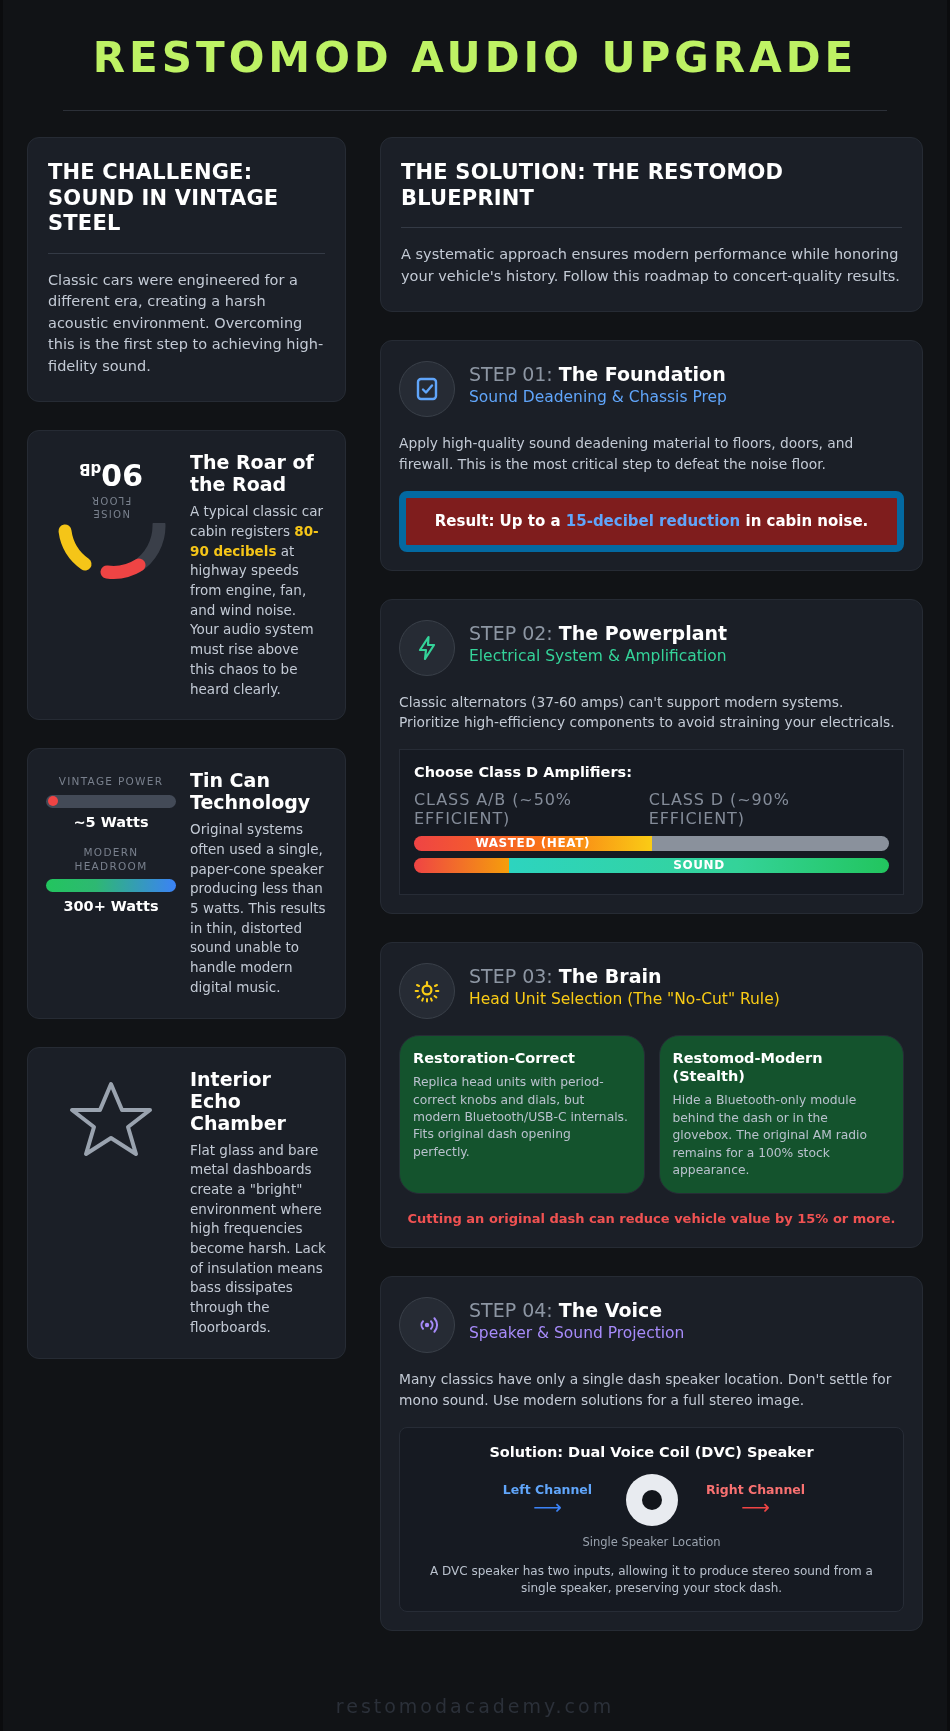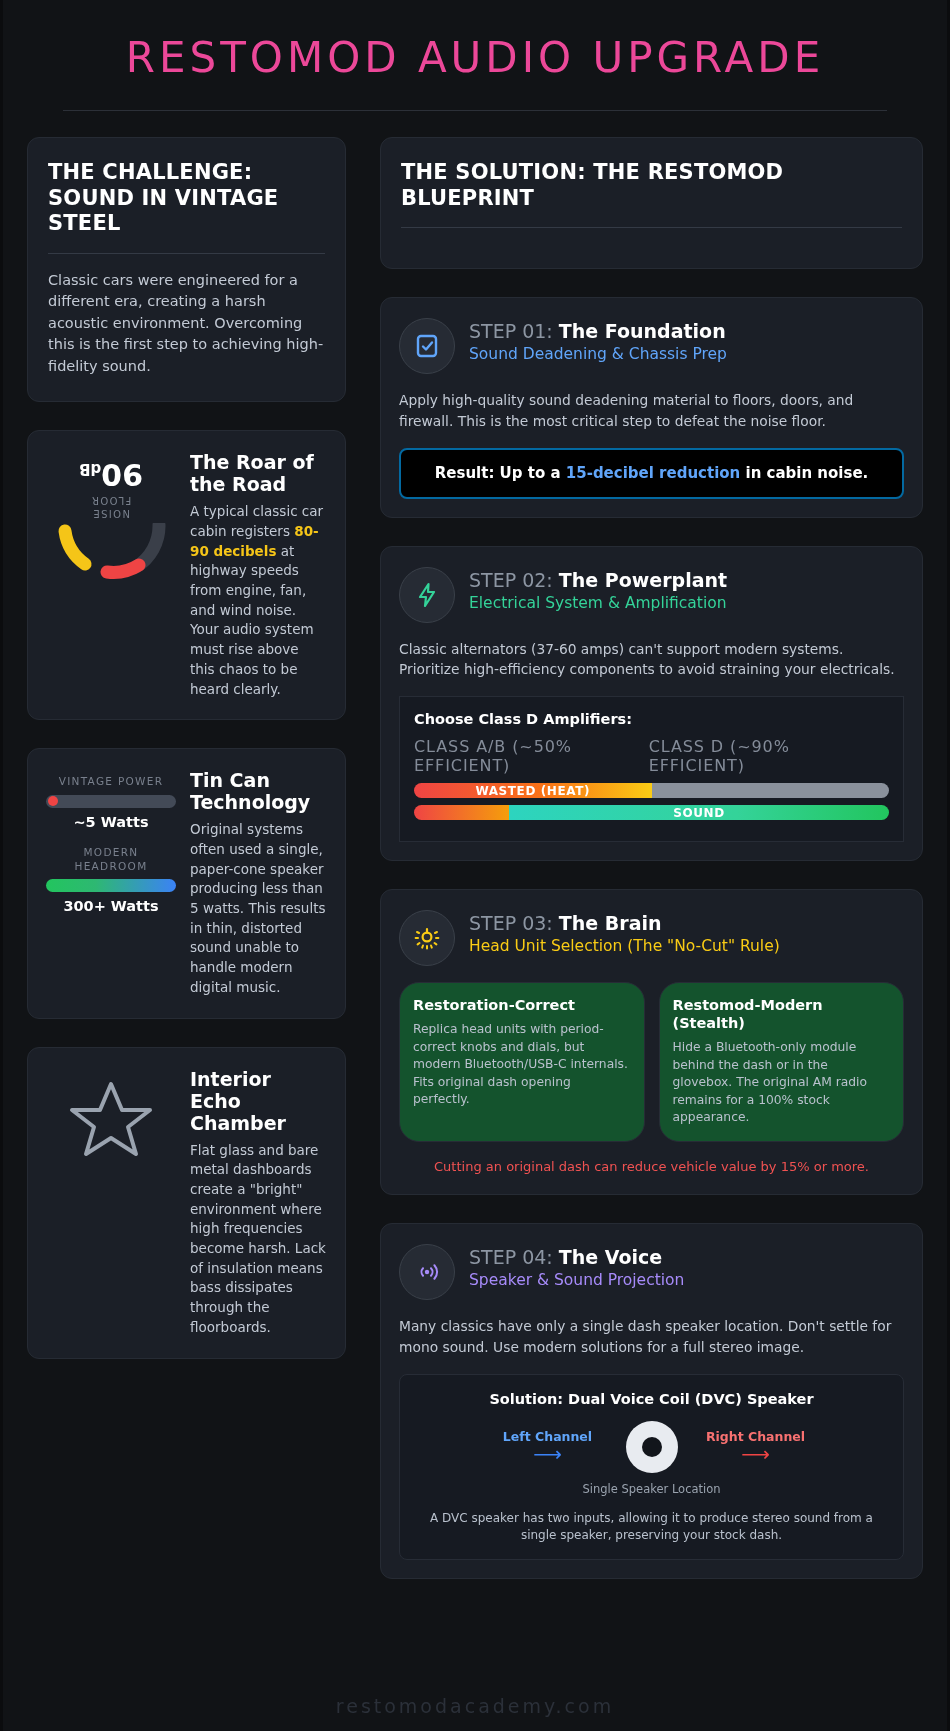--- a/index.html
+++ b/index.html
@@ -12,22 +12,22 @@
   .page{
     width:950px;height:1731px;
     background:#111316;
     border-left:3px solid #0b0c0e;
     border-right:3px solid #0b0c0e;
     position:relative;
   }
   
   .header{padding:36px 60px 0;text-align:center;}
   .h-title{
-    font-size:42px;font-weight:400;letter-spacing:4px;
-    line-height:1.05;color:#ec4899;
+    font-size:42px;font-weight:700;letter-spacing:4px;
+    line-height:1.05;color:#bef264;
   }
   .h-sub{
     margin-top:18px;font-size:17px;color:#9aa3af;font-weight:400;
   }
   .h-rule{
     margin:30px 0 0;height:1px;background:#2c3038;
   }
   
   .cols{display:flex;gap:34px;padding:26px 24px 0;align-items:flex-start;}
   .col{display:flex;flex-direction:column;gap:28px;}
@@ -89,21 +89,21 @@
     background:#262b34;border:1px solid #3a4049;
     display:flex;align-items:center;justify-content:center;
   }
   .step-titles{padding-top:2px;}
   .step-kicker{font-size:19px;color:#8d96a3;font-weight:400;}
   .step-kicker b{color:#fff;font-weight:700;}
   .step-sub{font-size:15.5px;margin-top:3px;line-height:1.28;}
   .step-p{font-size:13.8px;line-height:1.5;color:#c3cad5;margin-top:16px;}
 
   .result{
-    margin-top:16px;background:#000000;border:2px solid #0369a1;border-radius:8px;
+    margin-top:16px;background:#7f1d1d;border:7px solid #0369a1;border-radius:8px;
     padding:13px 14px;text-align:center;font-size:15px;font-weight:700;color:#fff;
     line-height:1.4;
   }
   .result .accent{color:#60a5fa;}
 
   
   .chartbox{
     margin-top:16px;background:#161a22;border:1px solid #272c36;border-radius:0;
     padding:14px 14px 14px;
   }
@@ -119,21 +119,21 @@
   .seg-sound{background:linear-gradient(90deg,#2dd4bf 0%,#34d399 60%,#22c55e 100%);}
 
   
   .two{display:flex;gap:14px;margin-top:16px;}
   .opt{
     flex:1;background:#14532d;border:1px solid #272c36;border-radius:20px;padding:13px 13px 14px;
   }
   .opt h4{font-size:14.5px;font-weight:700;color:#fff;line-height:1.25;margin-bottom:7px;}
   .opt p{font-size:12.3px;line-height:1.42;color:#b9c1cd;}
   .warn{
-    margin-top:16px;text-align:center;font-size:13px;font-weight:400;color:#f05252;
+    margin-top:16px;text-align:center;font-size:13px;font-weight:700;color:#f05252;
     line-height:1.45;padding:0 6px;
   }
 
   
   .dvc{
     margin-top:16px;background:#161a22;border:1px solid #272c36;border-radius:8px;
     padding:16px 14px 14px;text-align:center;
   }
   .dvc-title{font-size:14.5px;font-weight:700;color:#fff;margin-bottom:14px;}
   .dvc-row{display:flex;align-items:center;justify-content:center;gap:10px;}
@@ -235,20 +235,21 @@
         </div>
       </div>
 
     </div>
 
     <div class="col col-right">
 
       <div class="card intro">
         <h2>THE SOLUTION: THE RESTOMOD BLUEPRINT</h2>
         <div class="rule"></div>
+        <p>A systematic approach ensures modern performance while honoring your vehicle's history. Follow this roadmap to concert-quality results.</p>
       </div>
 
       <div class="card step">
         <div class="step-head">
           <div class="step-badge">
             <svg width="26" height="26" viewBox="0 0 26 26">
               <rect x="4" y="3" width="18" height="20" rx="3" fill="none" stroke="#60a5fa" stroke-width="2.4"></rect>
               <path d="M9 13.5 L12 16.5 L18 9.5" fill="none" stroke="#60a5fa" stroke-width="2.4" stroke-linecap="round" stroke-linejoin="round"></path>
             </svg>
           </div>

